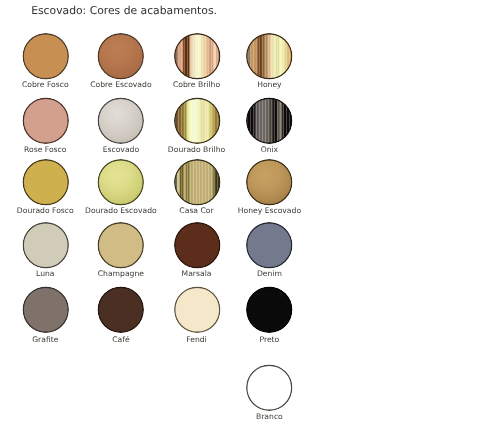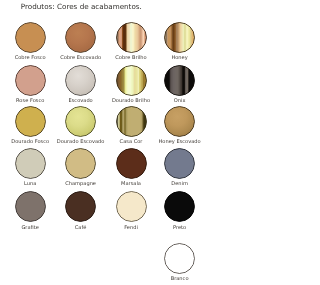--- a/index.html
+++ b/index.html
@@ -10,21 +10,21 @@
               font-family:"DejaVu Sans",sans-serif;}
   .swatch{position:absolute;width:52px;text-align:center;}
   .disc-wrap{width:31px;height:31px;margin:0 auto;position:relative;}
   .disc{width:31px;height:31px;border-radius:50%;box-sizing:border-box;display:block;}
   .lbl{font-size:5.1px;line-height:6px;color:#3f3a35;white-space:nowrap;margin-top:1.2px;
        font-family:"DejaVu Sans",sans-serif;}
 </style>
 </head>
 <body>
 
-<div id="page-title">Produtos: Cores de acabamentos.</div>
+<div id="page-title">Escovado: Cores de acabamentos.</div>
 <div id="grid">
     <div class="swatch" style="left: 4.2px; top: 22px;">
       <div class="disc-wrap">
         <svg class="disc" width="31" height="31" viewBox="0 0 31 31">
           <circle cx="15.5" cy="15.5" r="15" fill="#c78f52"></circle>
           <circle cx="15.5" cy="15.5" r="15" fill="none" stroke="#4b3a28" stroke-width="0.9"></circle>
         </svg>
       </div>
       <div class="lbl">Cobre Fosco</div>
     </div>

